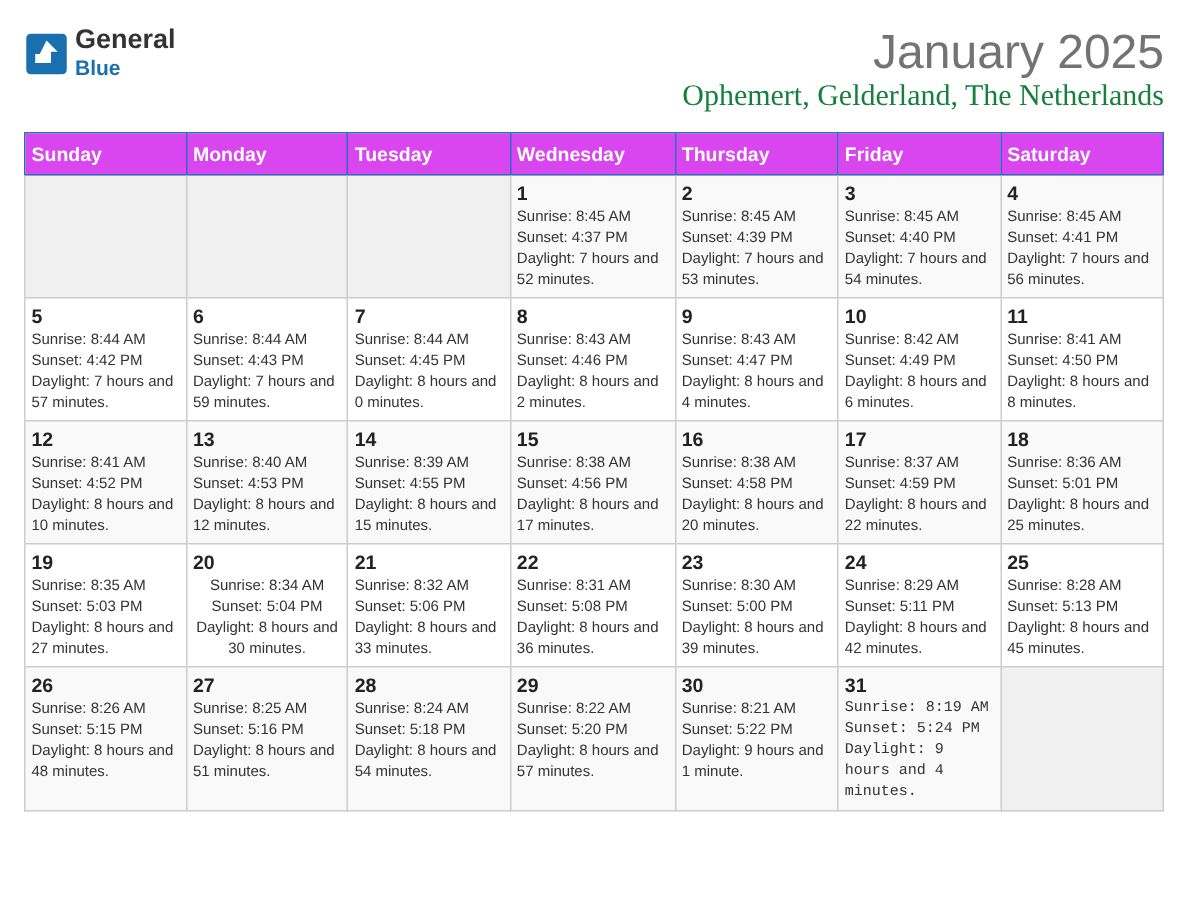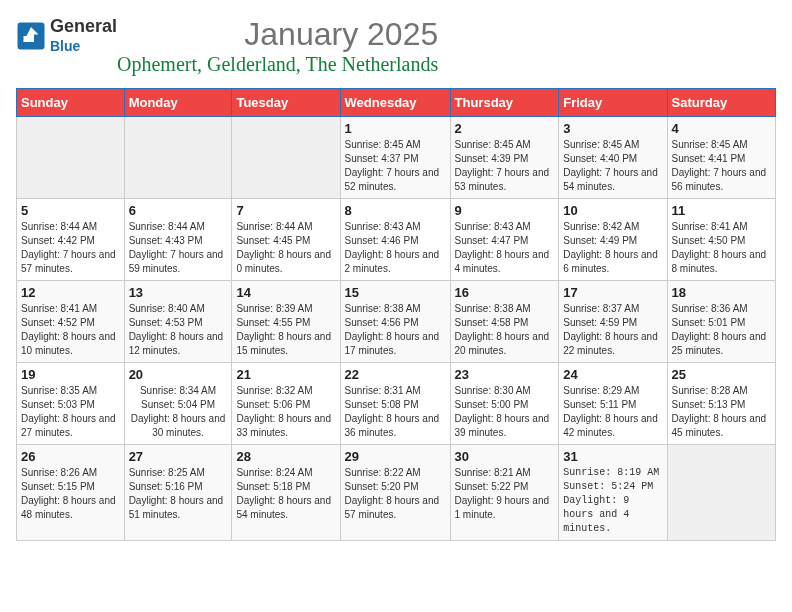--- a/index.html
+++ b/index.html
@@ -5,20 +5,21 @@
     * { box-sizing: border-box; margin: 0; padding: 0; }
     body {
       font-family: Arial, sans-serif;
       background: #fff;
       width: 792px;
       min-height: 612px;
       padding: 16px;
     }
     .header {
       display: flex;
+      justify-content: space-between;
       align-items: flex-start;
       margin-bottom: 12px;
     }
     .logo {
       display: flex;
       align-items: center;
     }
     .logo-icon {
       width: 30px;
       height: 30px;
@@ -36,21 +37,21 @@
       font-size: 20px;
       color: #15803d;
       font-family: Liberation Serif, serif;
     }
     .calendar {
       width: 100%;
       border-collapse: collapse;
       font-size: 10.5px;
     }
     .calendar thead tr th {
-      background-color: #ef4444;
+      background-color: #d946ef;
       color: #fff;
       padding: 6px 4px;
       text-align: left;
       font-size: 13px;
       font-weight: bold;
       border: 1px solid #2d6fbe;
     }
     .calendar tbody tr td {
       vertical-align: top;
       border: 1px solid #ccc;

